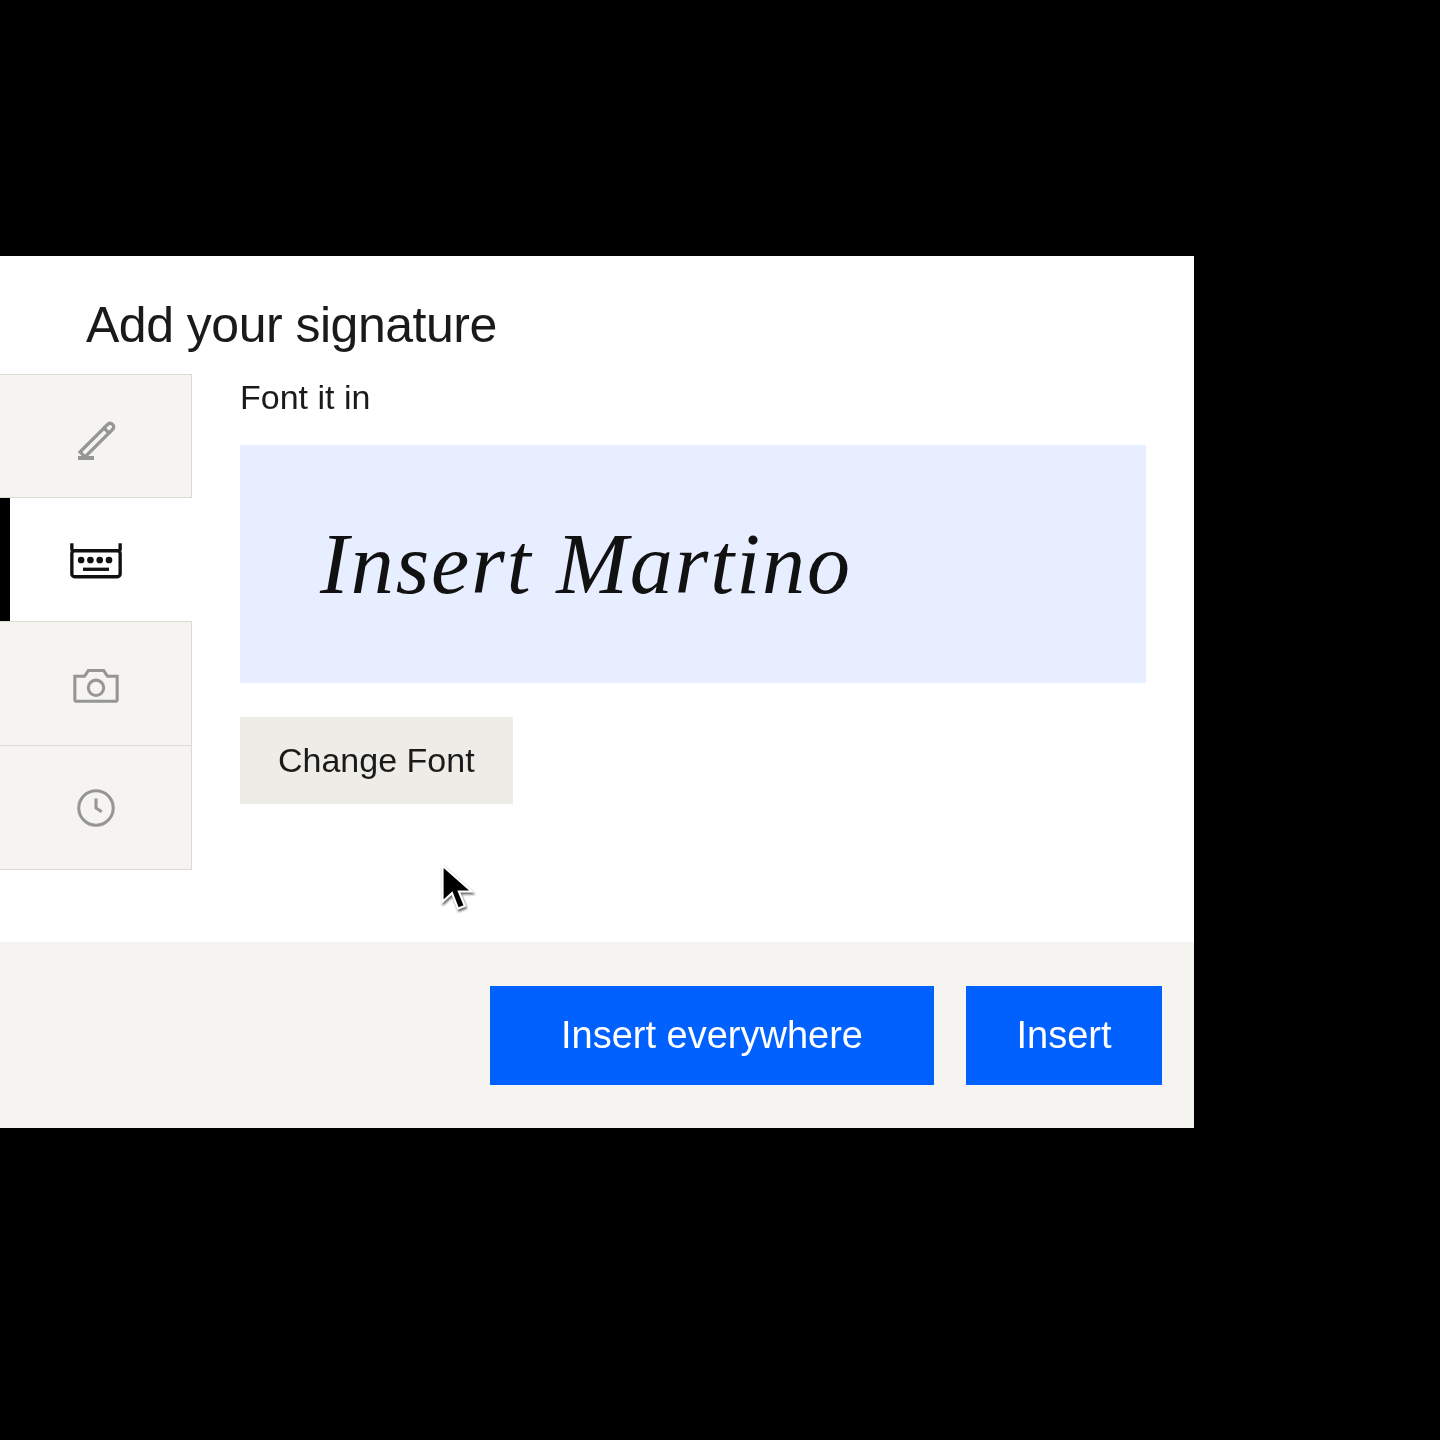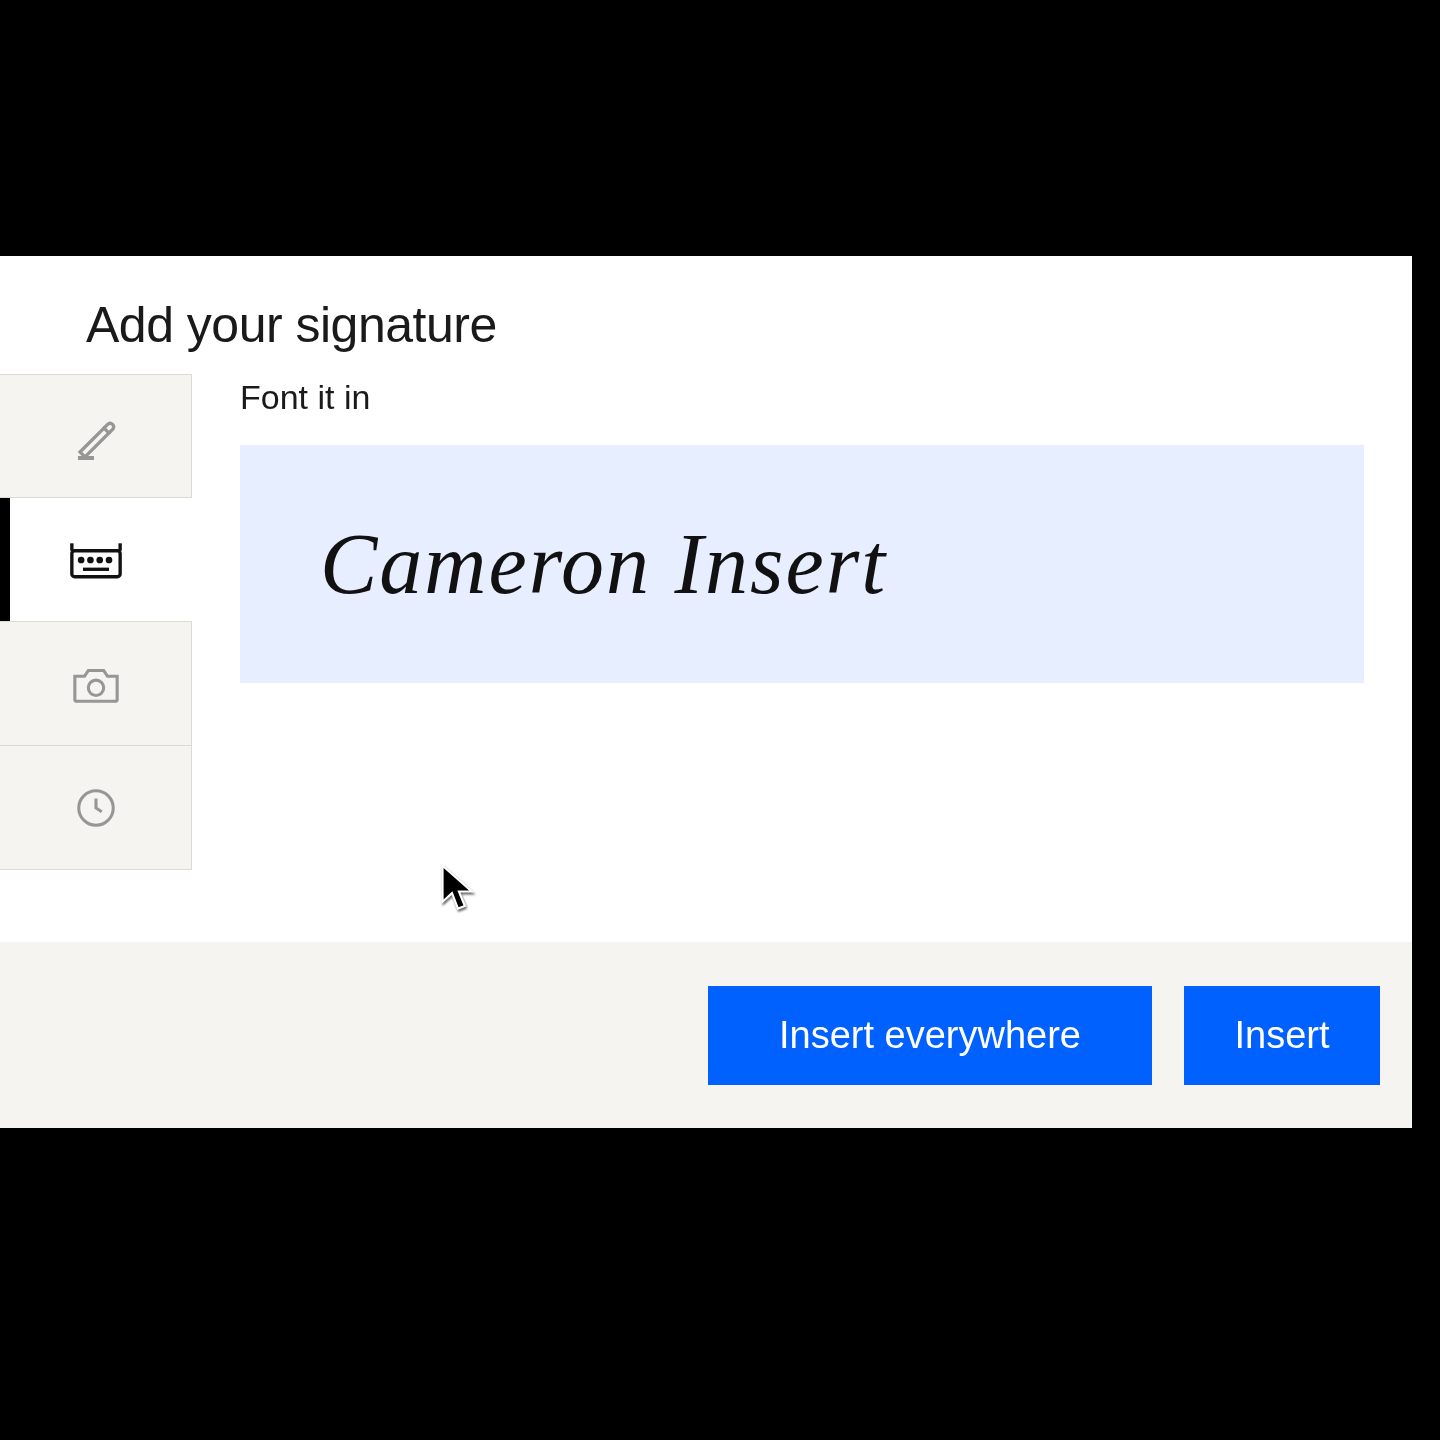--- a/index.html
+++ b/index.html
@@ -6,21 +6,21 @@
   html, body { width: 1440px; height: 1440px; }
   body {
     background: #000;
     font-family: -apple-system, BlinkMacSystemFont, "Segoe UI", Helvetica, Arial, sans-serif;
     position: relative;
   }
   .panel {
     position: absolute;
     left: 0;
     top: 256px;
-    width: 1412px;
+    width: 1194px;
     height: 872px;
     background: #fff;
     display: flex;
     flex-direction: column;
   }
   .panel-header {
     padding: 40px 60px 20px 86px;
   }
   .panel-title {
     font-size: 50px;
@@ -189,23 +189,24 @@
           </svg>
         </span>
       </div>
 
     </div>
 
     <div class="content">
       <div class="section-label">Font it in</div>
 
       <div class="sig-field">
-        <span class="sig-text">Cameron Insert</span>
-      </div>
-
+        <span class="sig-text">Insert Martino</span>
+      </div>
+
+      <button class="change-font-btn">Change Font</button>
     </div>
   </div>
 
   <div class="footer">
     <button class="primary-btn wide">Insert everywhere</button>
     <button class="primary-btn">Insert</button>
   </div>
 </div>
 
 <svg class="cursor" viewBox="0 0 20 28">

